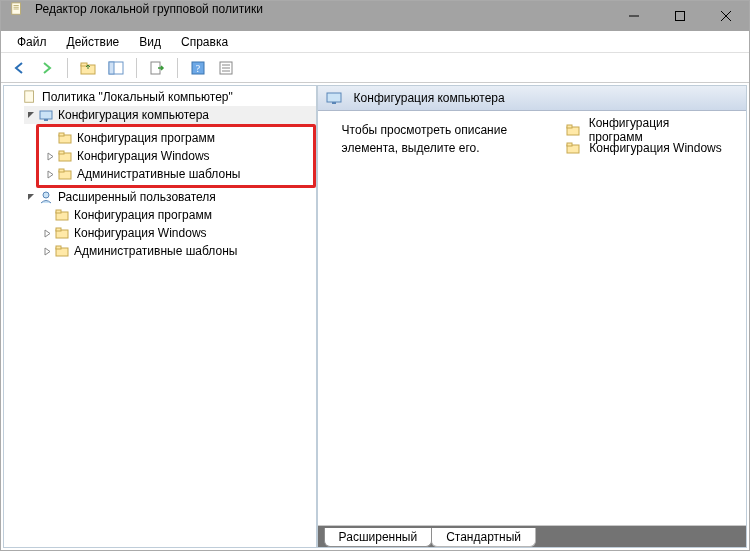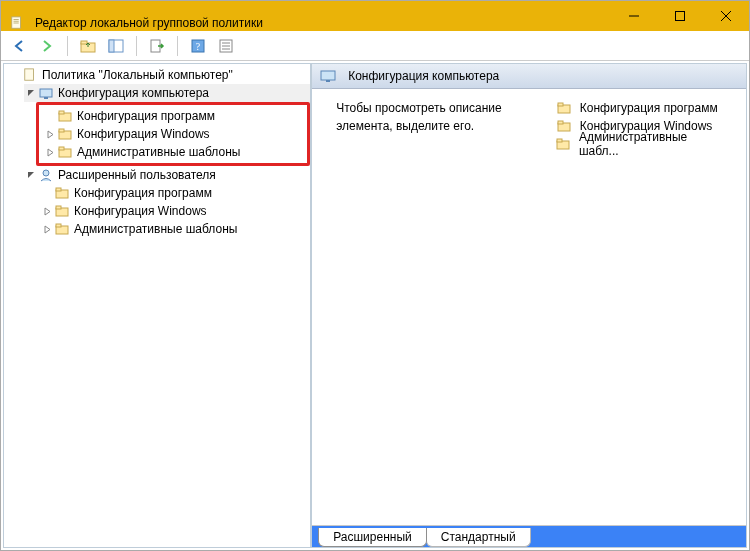--- a/index.html
+++ b/index.html
@@ -1,18 +1,18 @@
 <!DOCTYPE html>
 <html><head>
 <meta charset="utf-8">
 <style>
   * { box-sizing: border-box; }
   html, body { margin:0; padding:0; font-family:"Segoe UI",Tahoma,Arial,sans-serif; font-size:12px; color:#000; background:#fff; width:750px; height:551px; overflow:hidden;}
   .window { width:750px; height:551px; display:flex; flex-direction:column; border:1px solid #aaa;}
-  .titlebar { height:30px; display:flex; align-items:flex-end; padding:0 0 0 8px; background:#eab308;}
+  .titlebar { height:30px; display:flex; align-items:flex-start; padding:0 0 0 8px; background:#a3a3a3;}
   .titlebar .title { flex:0 0 auto; display:flex; align-items:center; gap:6px;}
   .titlebar .spacer { flex:1 1 auto;}
   .titlebar .ctrls { display:flex; height:30px;}
   .titlebar .ctrl { width:46px; display:flex; align-items:center; justify-content:center;}
   .menubar { height:22px; background:#fff; display:flex; align-items:stretch; gap:0; padding:0 6px; border-bottom:1px solid #e0e0e0;}
   .menubar .menu-item { padding:3px 10px; line-height:16px;}
   .toolbar { height:30px; background:#fff; display:flex; align-items:center; gap:4px; padding:0 6px; border-bottom:1px solid #ccc;}
   .toolbar .tb-grp {display:flex; align-items:center; gap:4px;}
   .toolbar .sep { width:1px; height:20px; background:#ccc; margin:0 4px;}
   .toolbar .tbtn { width:24px; height:24px; display:flex; align-items:center; justify-content:center; border:0px solid #d0d0d0; border-radius:2px; background:#fff;}
@@ -26,21 +26,21 @@
   .hl-red { border:3px solid #e02424; border-radius:2px;}
   .hl-wrap { margin-left:12px; padding:2px 6px 2px 0;}
   .right-pane { flex:1 1 auto; margin:2px 2px 2px 0; border:1px solid #bfcdd9; display:flex; flex-direction:column; position:relative;}
   .right-header { background:linear-gradient(#e8eef6,#cdd9ea); border-bottom:1px solid #aeb9cb; padding:4px 8px; display:flex; align-items:center; gap:8px;}
   .right-header .lbl { font-weight:400; }
   .right-body { flex:1 1 auto; display:flex; padding:10px 24px; gap:30px;}
   .desc-col { width:200px; white-space:normal; line-height:1.5;}
   .list-col { flex:1 1 auto;}
   .list-header { font-weight:400; color:#000; border-bottom:0px solid #ddd; padding-bottom:2px; margin-bottom:6px;}
   .list-item { display:flex; align-items:center; height:18px; gap:4px;}
-  .tab-strip { height:22px; display:flex; align-items:flex-end; border-top:1px solid #c8c8c8; background:#3b82f6; padding-left:6px;}
+  .tab-strip { height:22px; display:flex; align-items:flex-end; border-top:1px solid #c8c8c8; background:#737373; padding-left:6px;}
   .tab { padding:2px 14px; border:1px solid #b6b6b6; border-top:0; border-bottom-left-radius:6px; border-bottom-right-radius:6px; background:#fff; margin-right:-1px; font-size:12px; position:relative; top:0;}
   .tab.active { background:#fff; border-color:#8e8e8e; z-index:2;}
   .sel { background:#f0f0f0;}
 </style>
 </head>
 <body>
 
 <div class="window">
 
   <div class="titlebar">
@@ -69,20 +69,26 @@
         </div>
       <div class="ctrl">
           <svg width="10" height="10">
             <line x1="0" y1="0" x2="10" y2="10" stroke="#000"></line>
             <line x1="10" y1="0" x2="0" y2="10" stroke="#000"></line>
           </svg>
         </div>
     </div>
   </div>
 
+  <div class="menubar">
+    <div class="menu-item">Файл</div>
+    <div class="menu-item">Действие</div>
+    <div class="menu-item">Вид</div>
+    <div class="menu-item">Справка</div>
+  </div>
 
   <div class="toolbar">
     <div class="tb-grp">
       <div class="tbtn">
           <svg width="16" height="16">
             <path d="M11 3 L5 8 L11 13" fill="none" stroke="#2a6fb6" stroke-width="2"></path>
           </svg>
         </div>
       <div class="tbtn">
           <svg width="16" height="16">
@@ -279,29 +285,20 @@
           </div>
           <div class="list-item">
             <span class="icon-sm">
                 <svg width="14" height="14">
                   <rect x="1" y="4" width="12" height="8" fill="#ffe9a8" stroke="#c7a850"></rect>
                   <rect x="1" y="2" width="5" height="3" fill="#ffe9a8" stroke="#c7a850"></rect>
                 </svg>
               </span>
             <span>Конфигурация Windows</span>
           </div>
-          <div class="list-item">
-            <span class="icon-sm">
-                <svg width="14" height="14">
-                  <rect x="1" y="4" width="12" height="8" fill="#ffe9a8" stroke="#c7a850"></rect>
-                  <rect x="1" y="2" width="5" height="3" fill="#ffe9a8" stroke="#c7a850"></rect>
-                </svg>
-              </span>
-            <span>Административные шабл...</span>
-          </div>
         </div>
       </div>
       <div class="tab-strip">
         <div class="tab active">Расширенный</div>
         <div class="tab">Стандартный</div>
       </div>
     </div>
   </div>
 </div>
 

